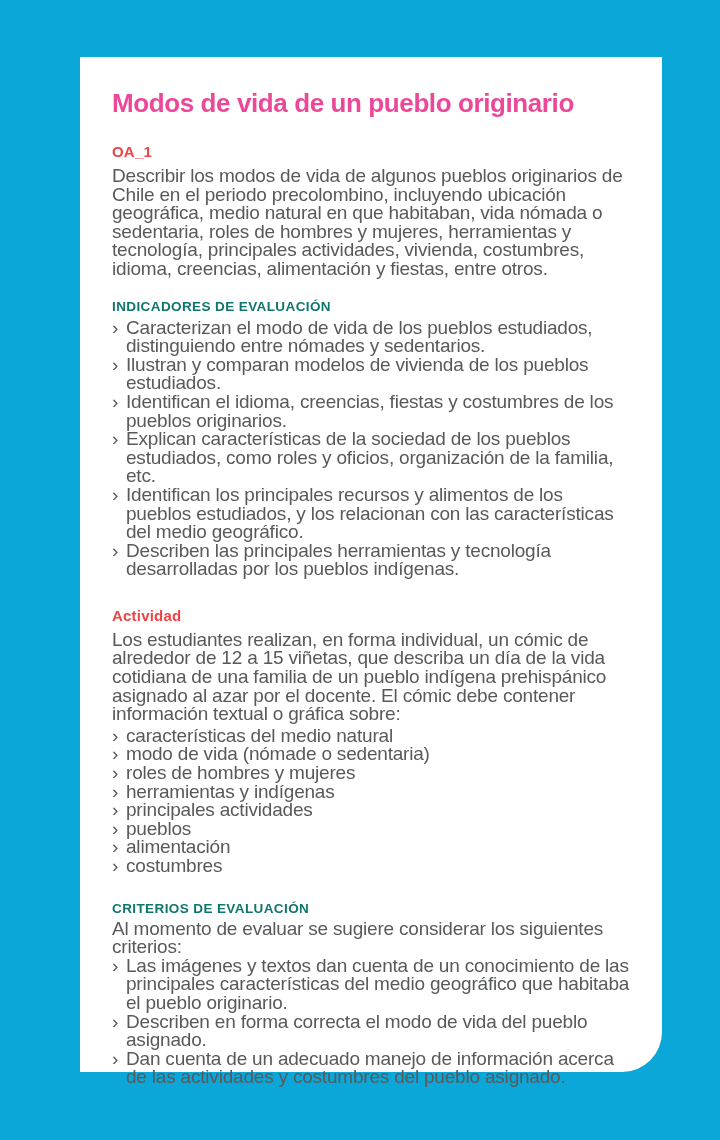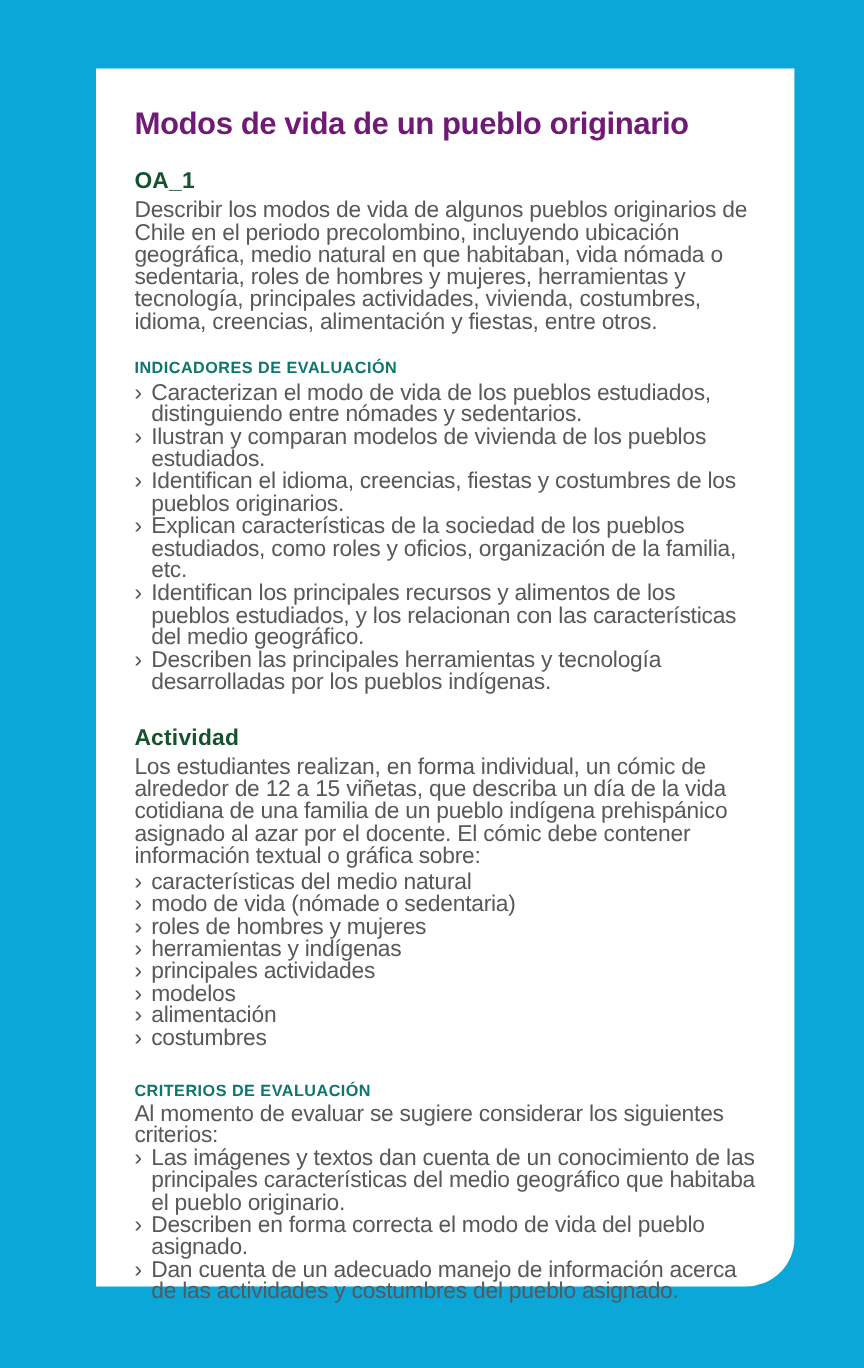--- a/index.html
+++ b/index.html
@@ -15,28 +15,28 @@
     width: 582px; height: 1015px;
     background: #ffffff;
     border-radius: 0 0 40px 0;
     padding: 31px 32px 0 32px;
   }
   h1.page-title {
     font-size: 26px;
     line-height: 30px;
     font-weight: bold;
     letter-spacing: -0.4px;
-    color: #701a75;
+    color: #ec4899;
   }
   h2.accent-heading {
-    font-size: 19px;
+    font-size: 15px;
     line-height: 21px;
     font-weight: bold;
     letter-spacing: 0.2px;
-    color: #14532d;
+    color: #ef4444;
   }
   h3.sub-heading {
     font-size: 13.5px;
     line-height: 15px;
     font-weight: bold;
     letter-spacing: 0.4px;
     color: #0f766e;
   }
   p, li {
     font-size: 19px;
@@ -123,21 +123,21 @@
       <li>
           <span class="marker">›</span>
           <span class="item-text">herramientas y indígenas</span>
         </li>
       <li>
           <span class="marker">›</span>
           <span class="item-text">principales actividades</span>
         </li>
       <li>
           <span class="marker">›</span>
-          <span class="item-text">modelos</span>
+          <span class="item-text">pueblos</span>
         </li>
       <li>
           <span class="marker">›</span>
           <span class="item-text">alimentación</span>
         </li>
       <li>
           <span class="marker">›</span>
           <span class="item-text">costumbres</span>
         </li>
     </ul>

